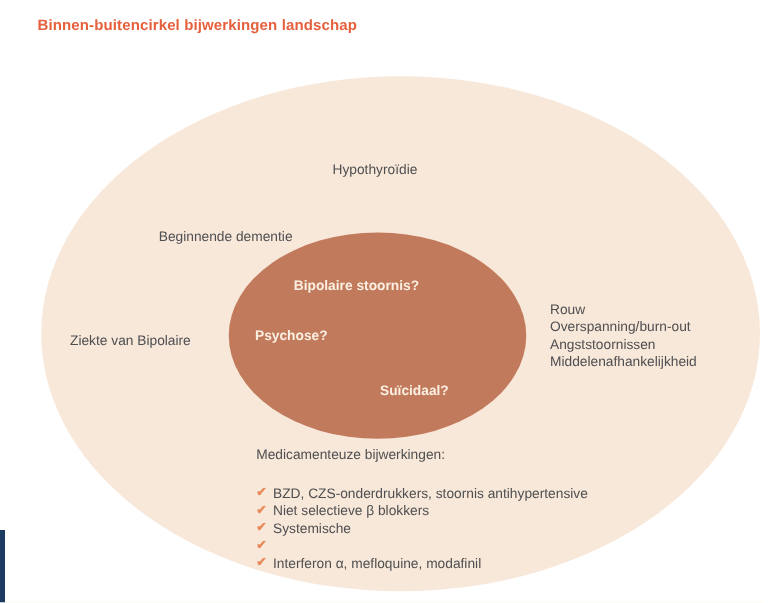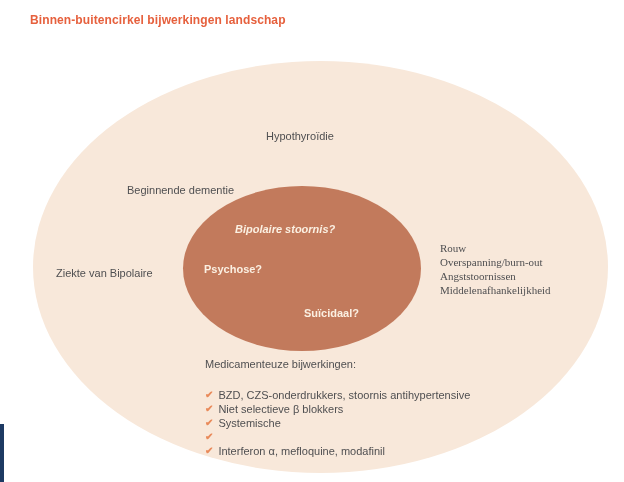--- a/index.html
+++ b/index.html
@@ -57,21 +57,20 @@
     color: #fbf0e2;
     white-space: nowrap;
   }
 
   .right-list {
     position: absolute;
     left: 440px;
     top: 241px;
     font-size: 11px;
     color: #4f4f51;
-    font-family: Liberation Serif, serif;
   }
   .right-list .right-item { line-height: 14px; white-space: nowrap; }
 
   .med-block {
     position: absolute;
     left: 205px;
     top: 358px;
     font-size: 11px;
     color: #4f4f51;
   }
@@ -103,21 +102,21 @@
 
   <div class="outer-ellipse"></div>
   <div class="inner-ellipse"></div>
 
   <div class="label" style="left:266px; top:130px;">Hypothyroïdie</div>
 
   <div class="label" style="left:93px; top:184px;margin-left:34px;">Beginnende dementie</div>
 
   <div class="label" style="left:56px; top:267px;">Ziekte van Bipolaire</div>
 
-  <div class="inner-label" style="left:235px; top:223px;font-style:italic;">Bipolaire stoornis?</div>
+  <div class="inner-label" style="left:235px; top:223px;">Bipolaire stoornis?</div>
 
   <div class="inner-label" style="left:204px; top:263px;">Psychose?</div>
 
   <div class="inner-label" style="left:304px; top:307px;text-align:center;">Suïcidaal?</div>
 
   <div class="right-list">
     <div class="right-item">Rouw</div>
     <div class="right-item">Overspanning/burn-out</div>
     <div class="right-item">Angststoornissen</div>
     <div class="right-item">Middelenafhankelijkheid</div>

